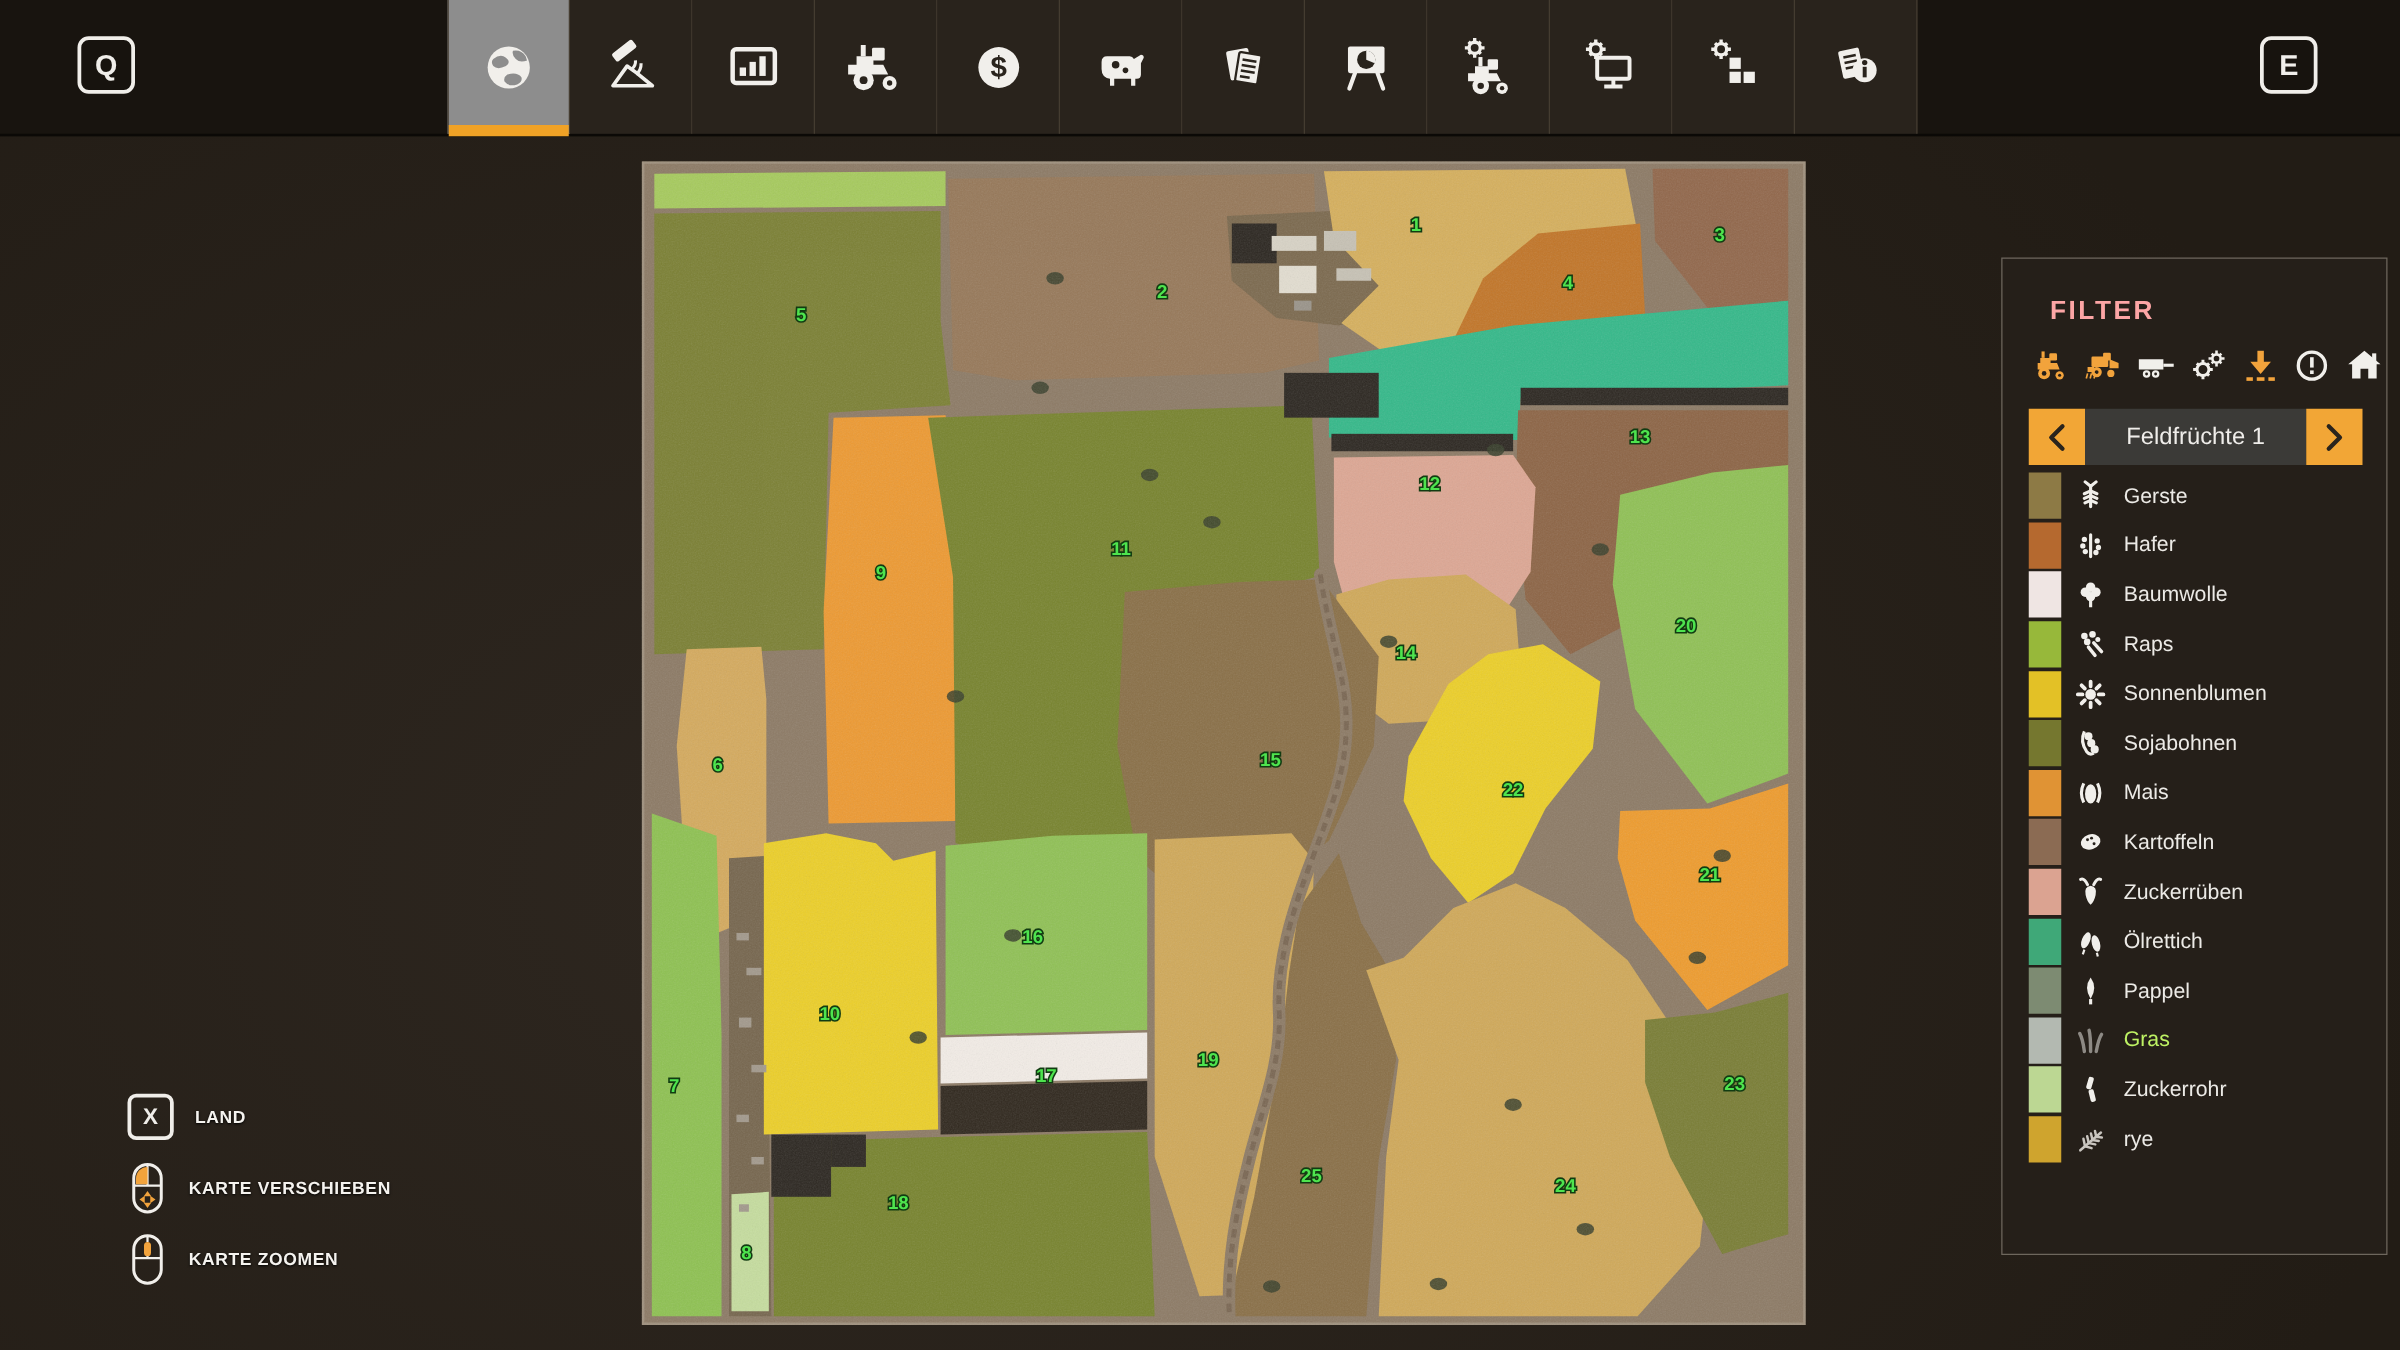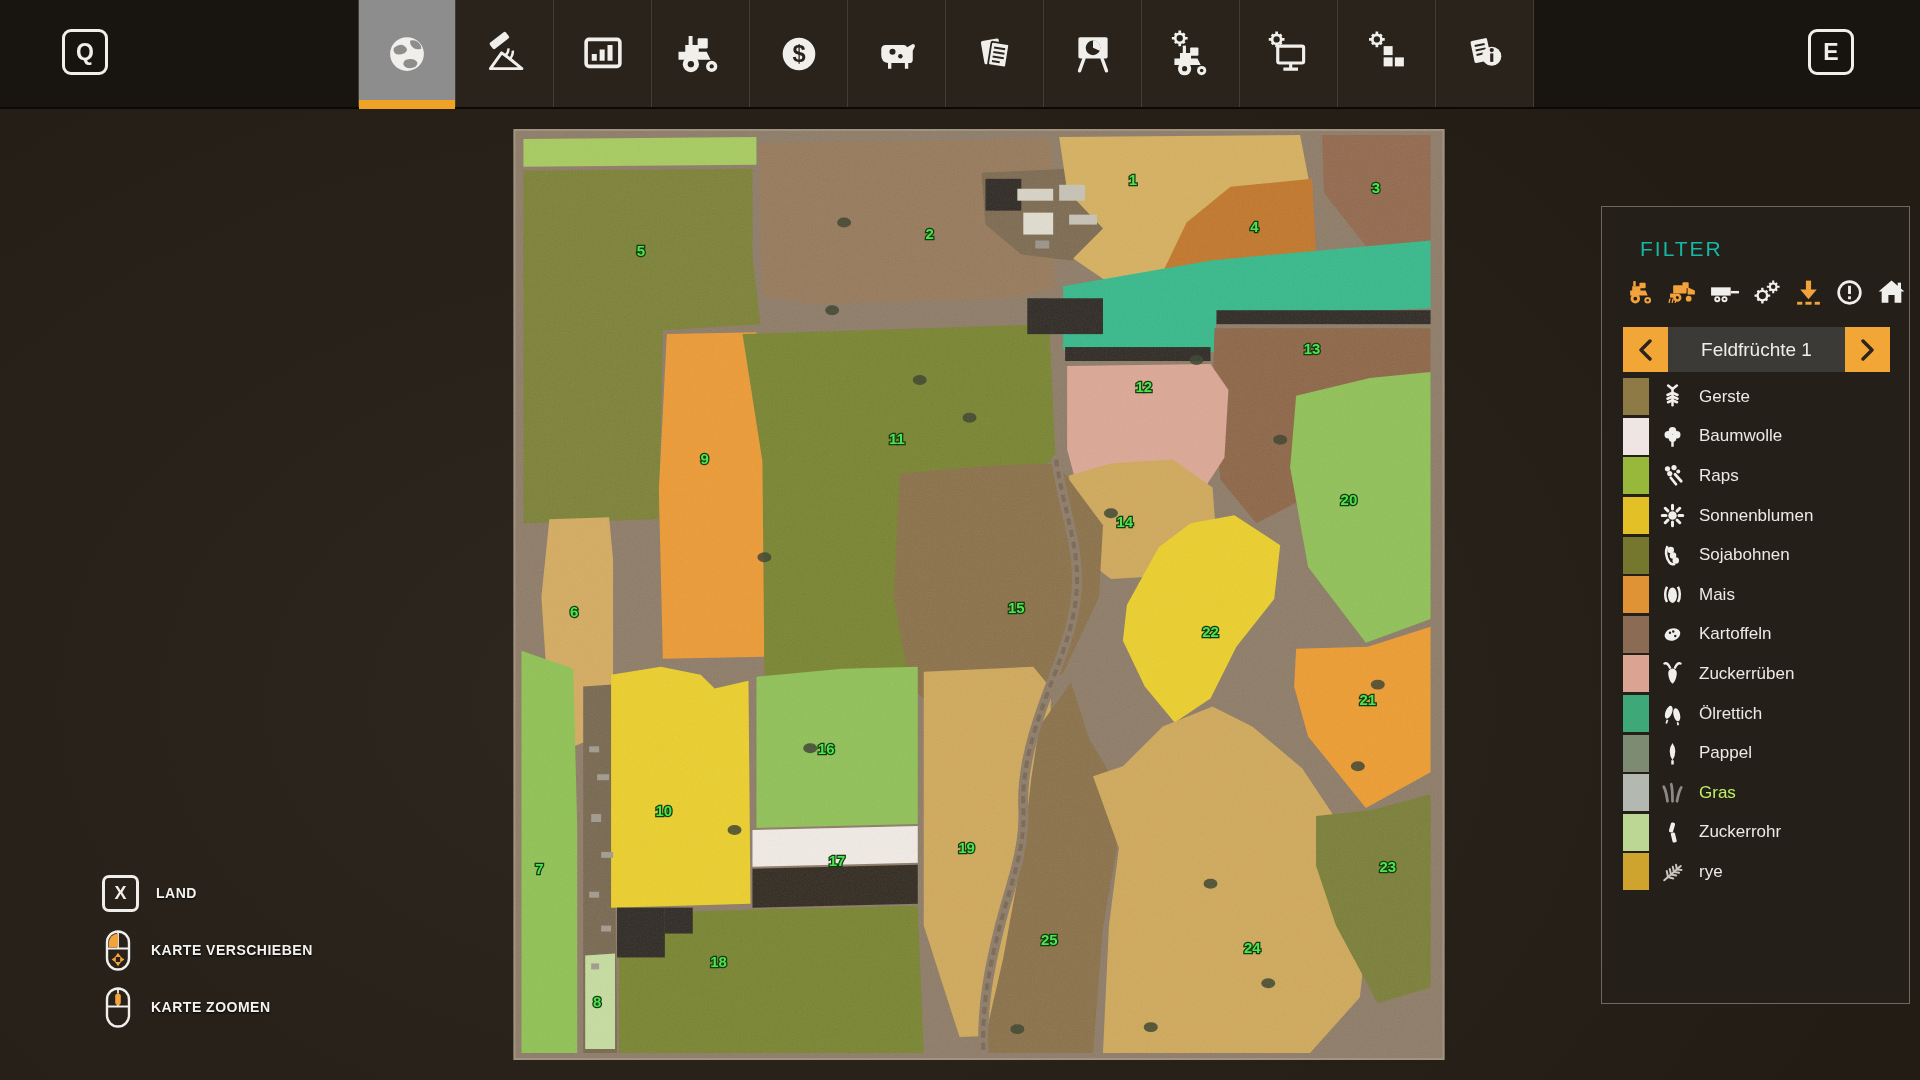--- a/index.html
+++ b/index.html
@@ -20,21 +20,21 @@
   .ticon svg{width:54px;height:54px;}
   .keycap{position:absolute;display:flex;align-items:center;justify-content:center;border:3px solid #f0eeea;border-radius:9px;color:#f0eeea;font-weight:bold;background:rgba(18,14,10,.25);box-sizing:border-box;}
   .key-q{left:62px;top:29px;width:46px;height:46px;font-size:23px;}
   .key-e{left:1808px;top:29px;width:46px;height:46px;font-size:23px;}
   
   .map-wrap{position:absolute;left:513px;top:129px;width:932px;height:931px;}
   .map-wrap svg{display:block;width:100%;height:100%;}
   .fieldnum{font-family:"Liberation Sans",sans-serif;font-size:15px;font-weight:bold;fill:#4ee44e;stroke:#123b12;stroke-width:2.6px;paint-order:stroke;}
   
   .filter-panel{position:absolute;left:1601px;top:206px;width:309px;height:798px;background:#251f19;border:1px solid #6e675d;box-sizing:border-box;}
-  .filter-panel h2{margin:30px 0 0 38px;font-size:21px;font-weight:400;letter-spacing:2px;color:#14b8a6;}
+  .filter-panel h2{margin:30px 0 0 38px;font-size:21px;font-weight:700;letter-spacing:2px;color:#fca5a5;}
   .toggles{display:flex;gap:6px;margin:16px 0 0 22px;}
   .tg{width:36px;height:34px;background:none;border:none;padding:0;display:flex;align-items:center;justify-content:center;cursor:pointer;}
   .tg svg{width:31px;height:31px;}
   .pager{display:flex;margin:16px 19px 0 21px;height:45px;justify-content:flex-end;}
   .pg{width:45px;background:#f2a636;border:none;display:flex;align-items:center;justify-content:center;cursor:pointer;padding:0;}
   .pg svg{width:15px;height:22px;}
   .pg-label{flex:1;background:#3b3a37;color:#efedea;display:flex;align-items:center;justify-content:center;font-size:19px;}
   .crops{list-style:none;margin:5px 0 0 0;padding:0 0 0 21px;}
   .crop{display:flex;align-items:center;height:39.6px;}
   .bar{width:26px;height:37px;margin-right:9px;flex:none;}
@@ -400,20 +400,37 @@
           <span class="bar" style="background: rgb(141, 122, 69);"></span>
           <span class="cicon" style="color: rgb(241, 239, 235);">
             <svg viewBox="0 0 20 20" stroke="#f1efeb" stroke-width="2" stroke-linecap="round" fill="none">
               <path d="M10,4 V17"></path>
               <path d="M10,4 L6.5,1.2 M10,4 L13.5,1.2 M10,7 L6,8.8 M10,7 L14,8.8 M10,10 L6,11.8 M10,10 L14,11.8 M10,13 L6.4,14.6 M10,13 L13.6,14.6"></path>
             </svg>
           </span>
           <span class="clabel">Gerste</span>
         </li>
         <li class="crop">
+          <span class="bar" style="background: rgb(181, 105, 47);"></span>
+          <span class="cicon" style="color: rgb(241, 239, 235);">
+            <svg viewBox="0 0 20 20">
+              <path d="M10,3 V17" stroke="#f1efeb" stroke-width="2" stroke-linecap="round"></path>
+              <g fill="#f1efeb">
+                <circle cx="6" cy="6" r="1.7"></circle>
+                <circle cx="14.2" cy="7" r="1.7"></circle>
+                <circle cx="5" cy="10.2" r="1.7"></circle>
+                <circle cx="15" cy="11.2" r="1.7"></circle>
+                <circle cx="6.6" cy="13.8" r="1.7"></circle>
+                <circle cx="13.4" cy="14.4" r="1.7"></circle>
+              </g>
+            </svg>
+          </span>
+          <span class="clabel">Hafer</span>
+        </li>
+        <li class="crop">
           <span class="bar" style="background: rgb(239, 229, 227);"></span>
           <span class="cicon" style="color: rgb(241, 239, 235);">
             <svg viewBox="0 0 20 20" fill="#f1efeb">
               <circle cx="10" cy="5.4" r="3"></circle>
               <circle cx="6.6" cy="8.6" r="3"></circle>
               <circle cx="13.4" cy="8.6" r="3"></circle>
               <circle cx="10" cy="11.4" r="3"></circle>
               <path d="M9,13 h2 v5.2 h-2 Z"></path>
             </svg>
           </span>

